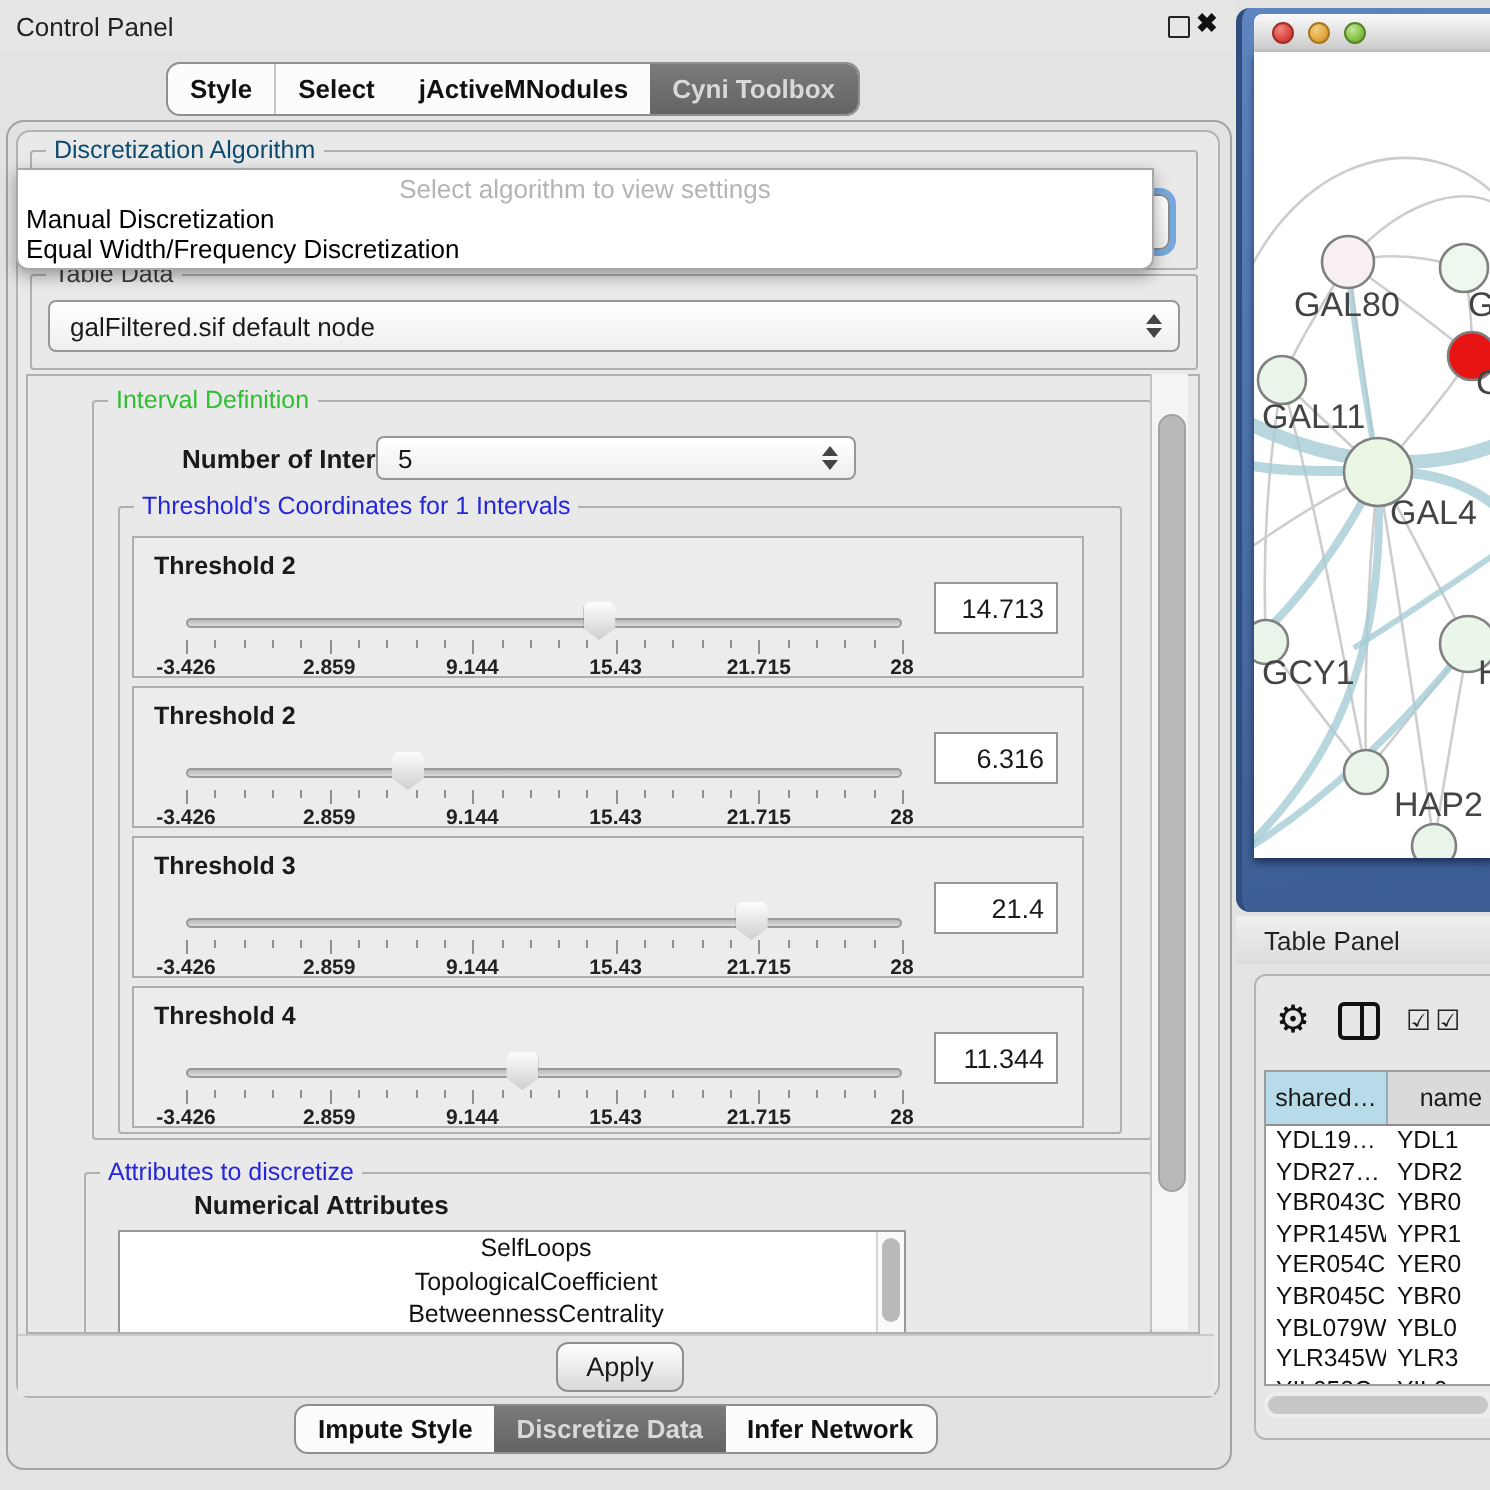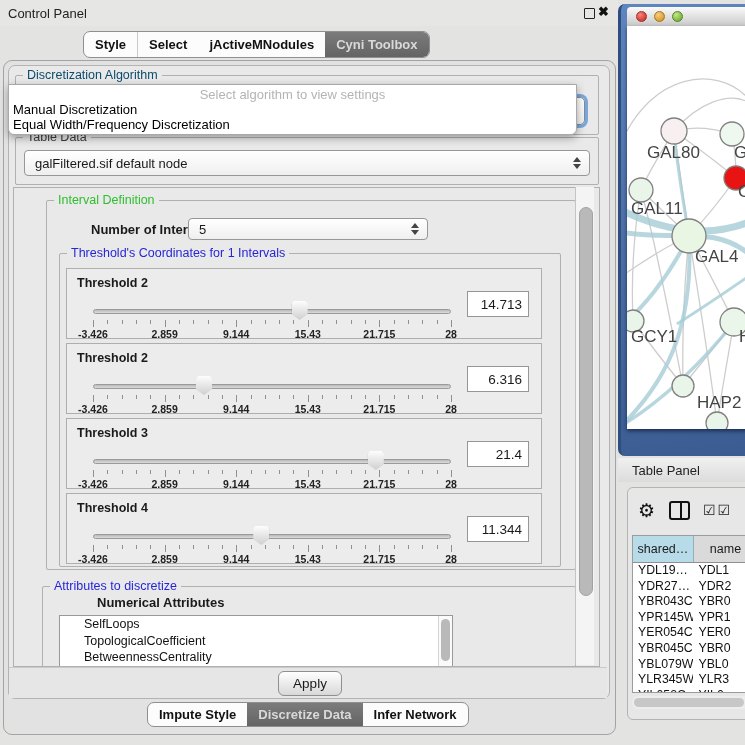--- a/index.html
+++ b/index.html
@@ -368,21 +368,21 @@
                   <span style="left: 80%;">21.715</span>
                   <span style="left: 100%;">28</span>
                 </div>
     </div>
     <div class="th-value">11.344</div>
   </div>
 </div>
       </div>
     </div>
 
-    <div class="group" style="left:28px;top:398px;width:532px;height:92px;">
+    <div class="group" style="left:28px;top:398px;width:532px;height:92px;text-align:center;">
       <span class="gtitle" style="color:#2626d9;">Attributes to discretize</span>
       <div class="abs bold-label" style="left:26px;top:8px;padding-left:28px;">Numerical Attributes</div>
       <div class="attr-list">
         <div id="attr-items">
             <div class="attr-item">SelfLoops</div>
             <div class="attr-item">TopologicalCoefficient</div>
             <div class="attr-item">BetweennessCentrality</div>
           </div>
         <div class="attr-scroll">
             <div class="thumb"></div>

